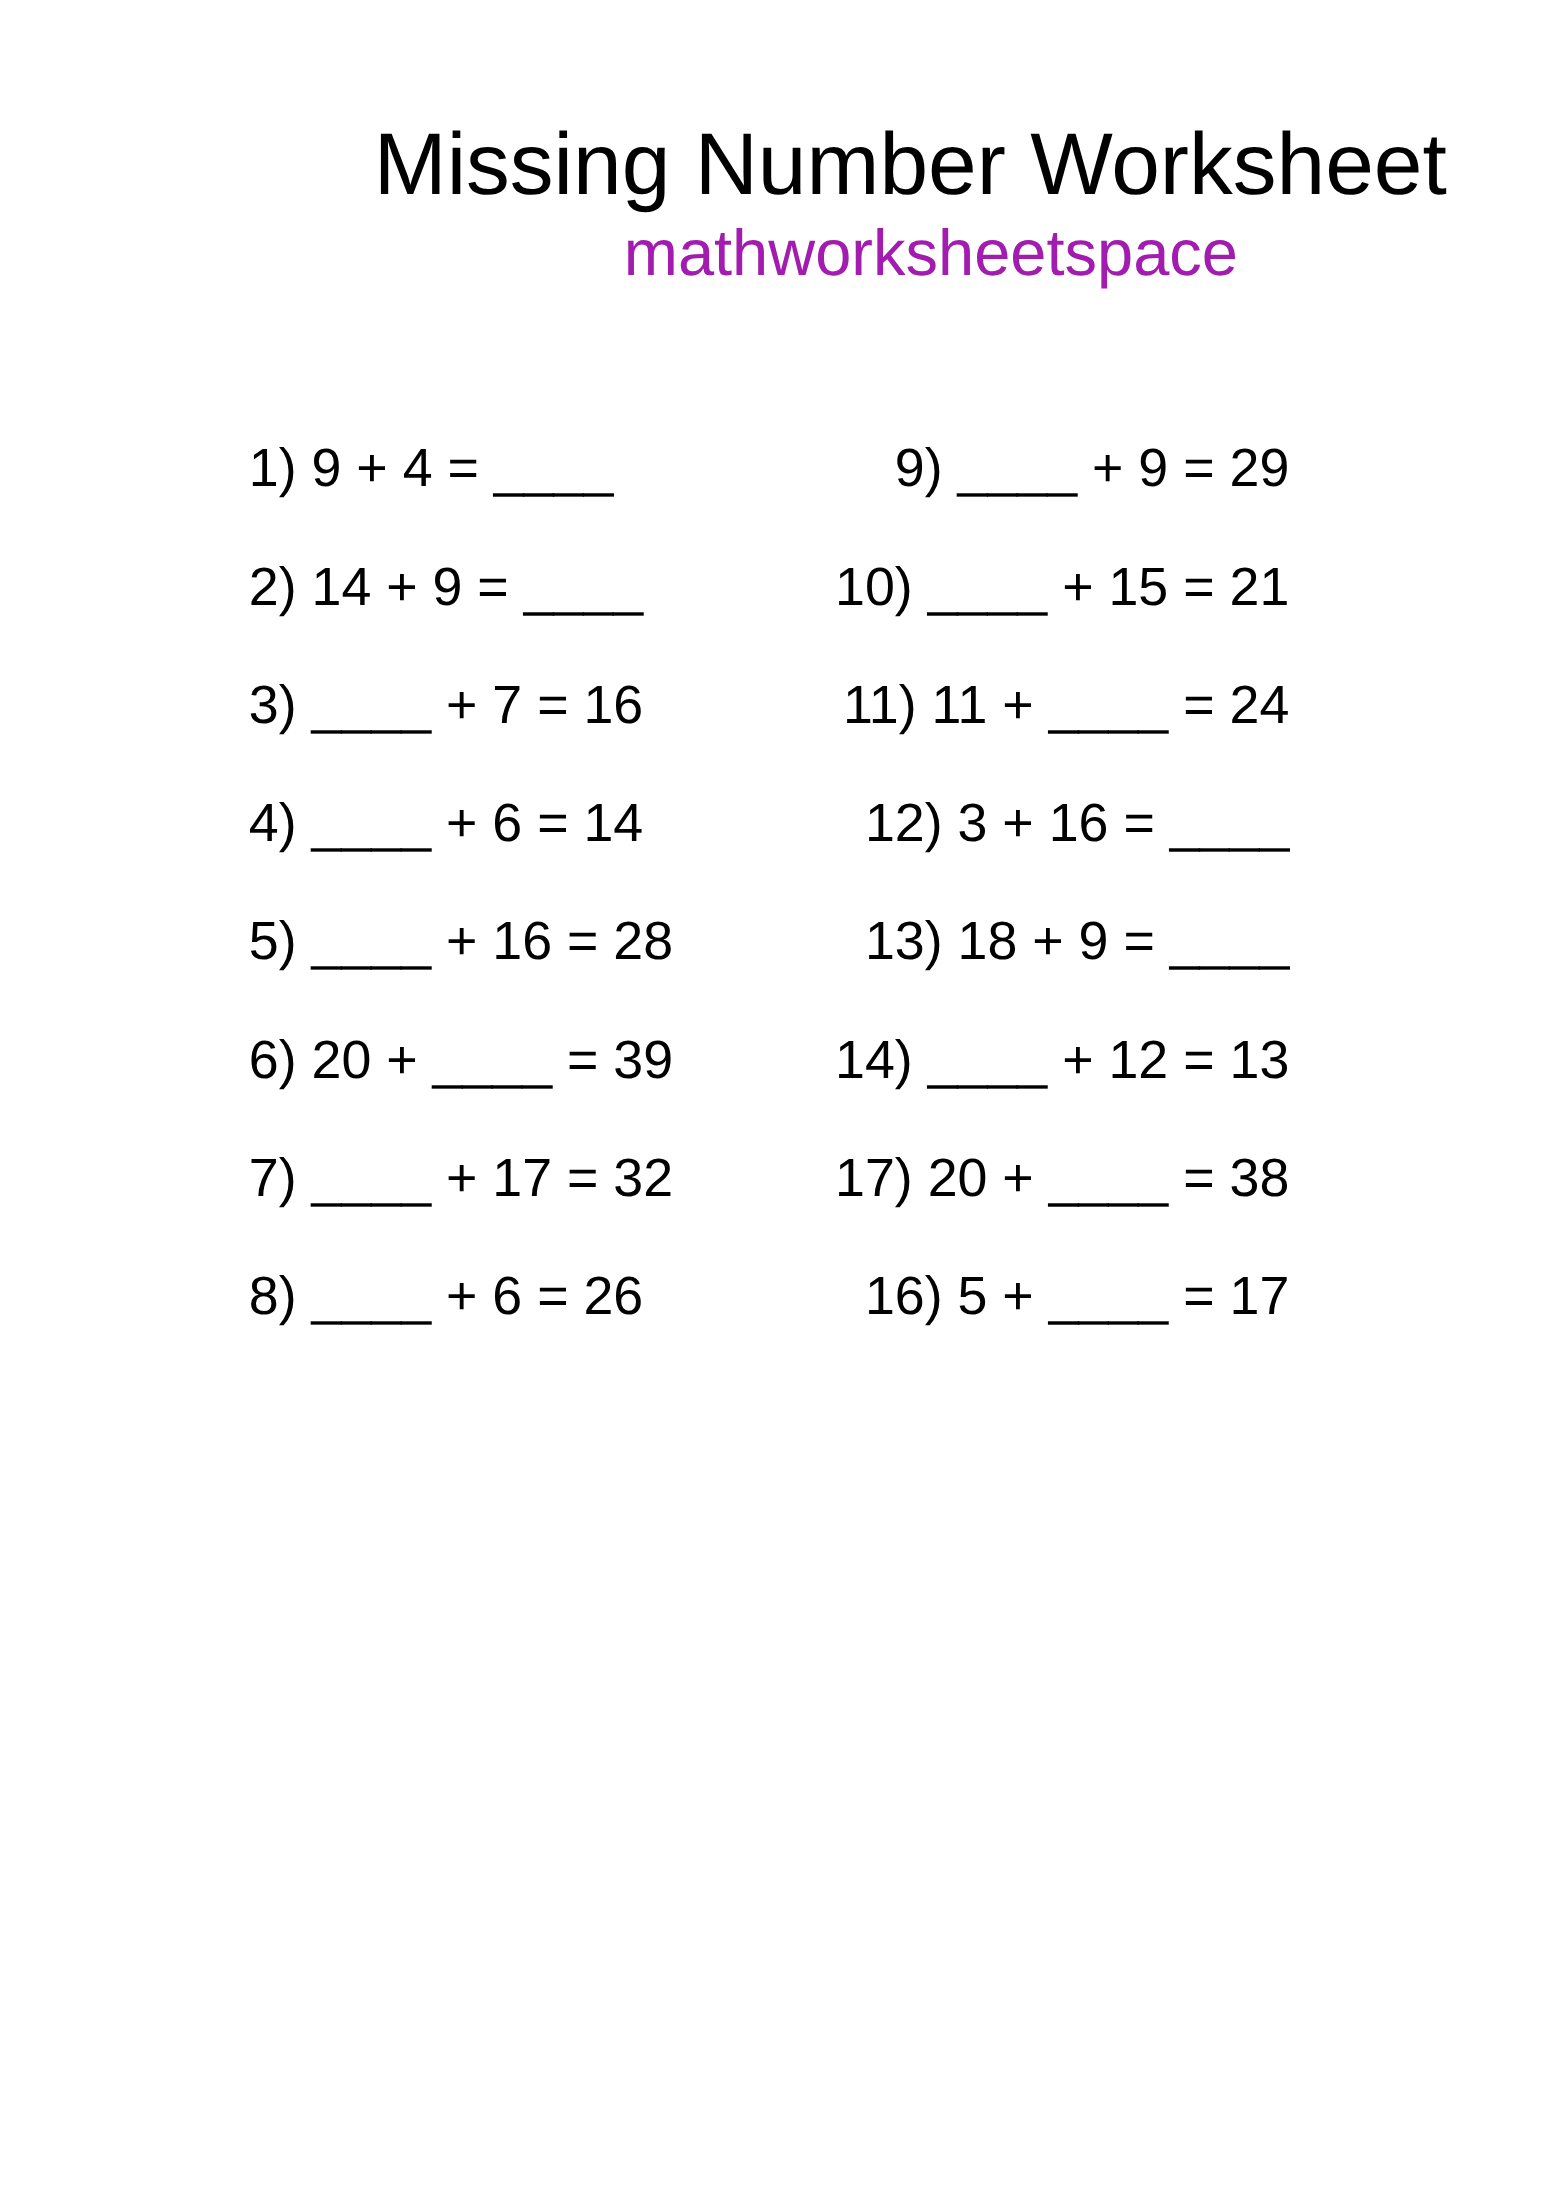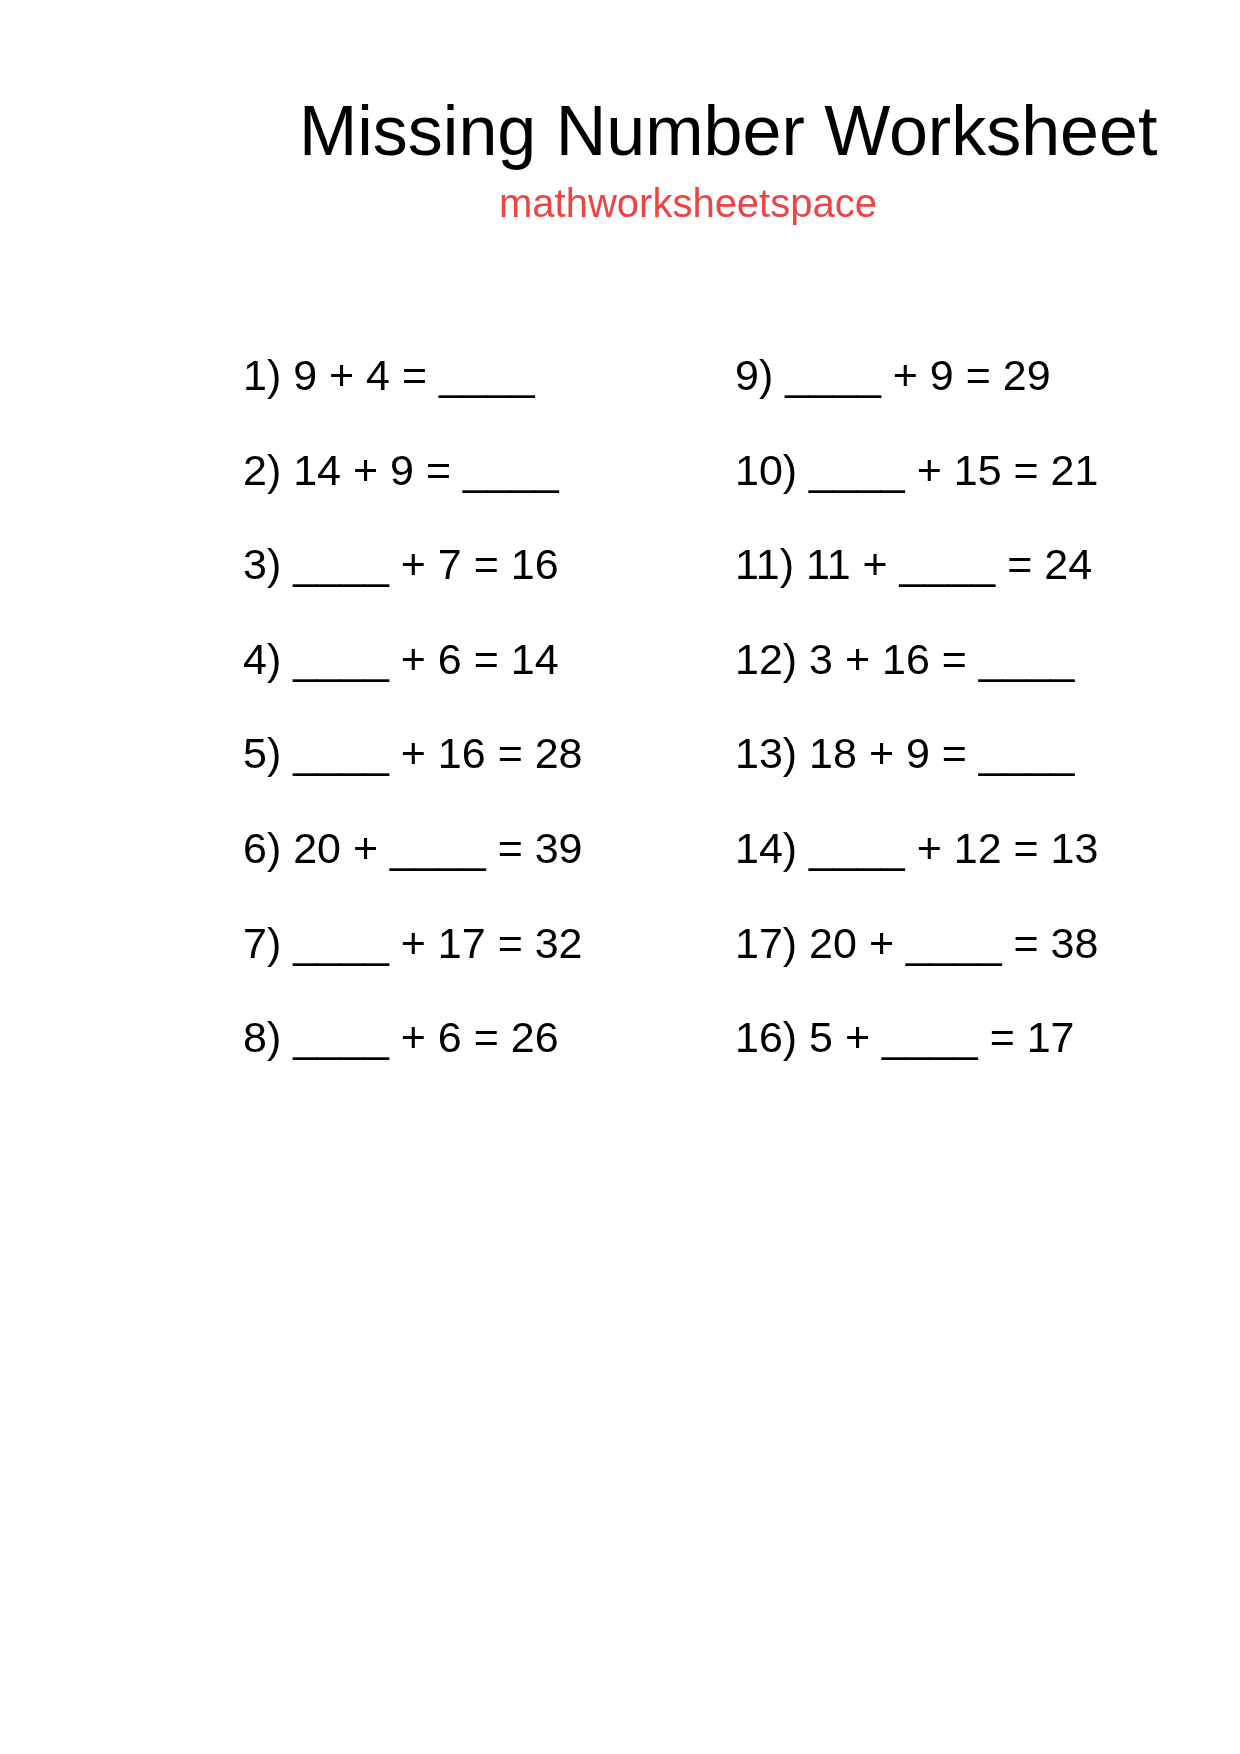--- a/index.html
+++ b/index.html
@@ -1,25 +1,25 @@
 <!DOCTYPE html>
 <html><head>
   <meta charset="utf-8">
   <style>
     html, body { margin: 0; padding: 0; background: #ffffff; }
     body { width: 1240px; height: 1754px; position: relative; overflow: hidden;
            font-family: "Liberation Sans", sans-serif; color: #000; }
     .title { position: absolute; left: 299px; top: 96px; font-size: 70px; line-height: 70px;
              white-space: nowrap; letter-spacing: 0px; }
-    .subtitle { position: absolute; left: 499px; top: 178px; font-size: 40px; line-height: 50px;
-                color: #ef4444; white-space: nowrap; }
+    .subtitle { position: absolute; left: 499px; top: 178px; font-size: 52px; line-height: 50px;
+                color: #a21caf; white-space: nowrap; }
     .col { position: absolute; top: 345px; }
     .col.left { left: 199px; }
-    .col.right { left: 691px; }
-    .row { height: 94.6px; font-size: 43px; line-height: 60px; white-space: nowrap; margin-left: 44px; }
+    .col.right { left: 668px; text-align: right; }
+    .row { height: 94.6px; font-size: 43px; line-height: 60px; white-space: nowrap; }
     .row span { display: inline; }
   </style>
 </head>
 <body>
 
 <div class="title">Missing Number Worksheet</div>
 <div class="subtitle">mathworksheetspace</div>
 
 <div class="col left">
   <div class="row"><span>1)</span> <span>9 + 4 = ____</span></div>

